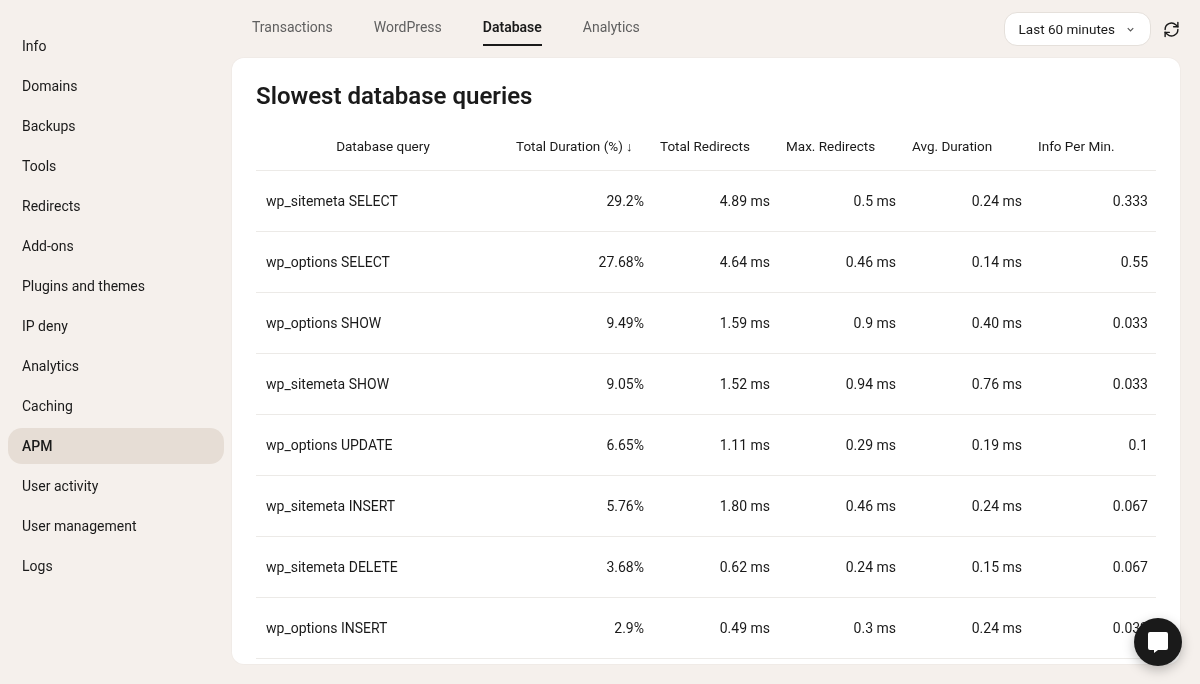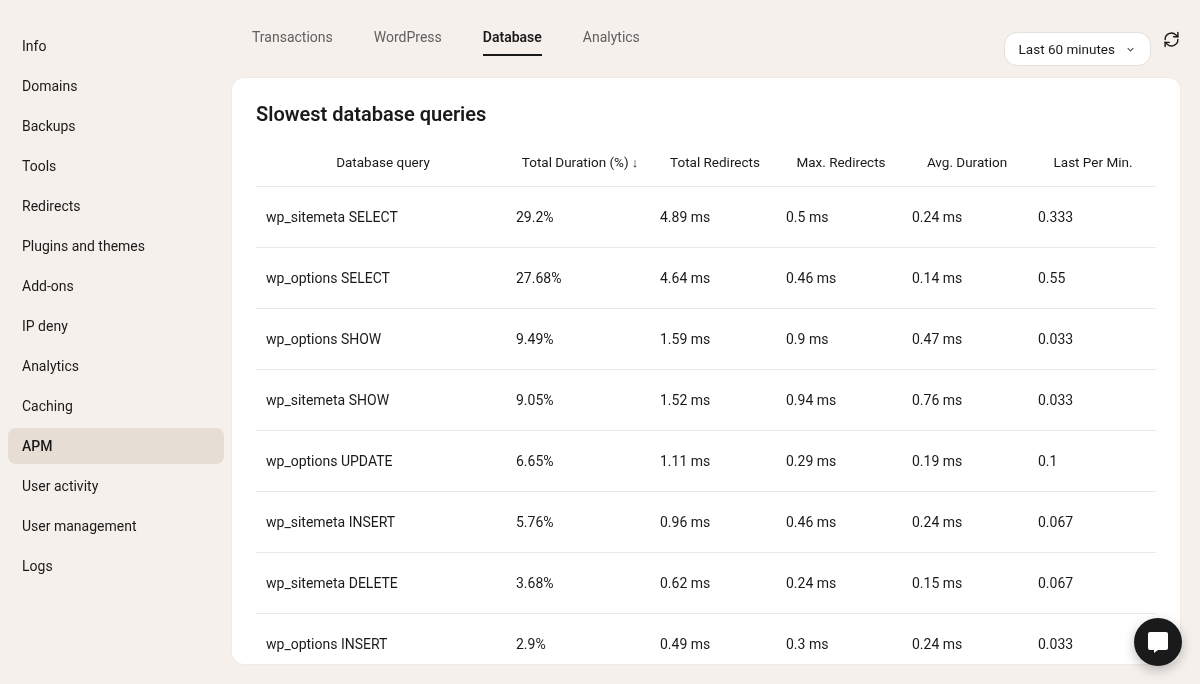--- a/index.html
+++ b/index.html
@@ -31,20 +31,21 @@
       padding: 10px 14px;
       border-radius: 8px;
       cursor: pointer;
       font-size: 14px;
       color: #1a1a1a;
       margin-bottom: 4px;
     }
     .sidebar-item.active {
       background: #e6ddd5;
       font-weight: 500;
+      border-radius: 14px;
     }
     .main {
       flex: 1;
       display: flex;
       flex-direction: column;
       padding-top: 4px;
     }
     .topbar {
       display: flex;
       align-items: center;
@@ -84,75 +85,74 @@
     .time-range {
       background: #fff;
       border: 1px solid #e5e0db;
       border-radius: 13px;
       padding: 8px 14px;
       font-size: 13.5px;
       display: flex;
       align-items: center;
       gap: 10px;
       cursor: pointer;
-      margin-top: 20px;
     }
     .chevron-down-icon svg { display: block; }
     .refresh-icon {
       cursor: pointer;
       color: #1a1a1a;
     }
     .refresh-icon svg { display: block; }
     .card {
       background: #fff;
       border-radius: 12px;
       margin: 0 20px 20px 0;
       padding: 24px 0 0 0;
       box-shadow: 0 0 0 1px rgba(0,0,0,0.02);
       flex: 1;
       overflow: hidden;
       display: flex;
       flex-direction: column;
     }
     .card-title {
-      font-size: 20px;
+      font-size: 24px;
       font-weight: 600;
       padding: 0 24px 18px 24px;
     }
     .table-wrapper {
       flex: 1;
       overflow-y: auto;
       padding: 0 24px;
     }
     table {
       width: 100%;
       border-collapse: collapse;
     }
     thead th {
       font-size: 13.5px;
       font-weight: 400;
       color: #1a1a1a;
-      text-align: center;
+      text-align: left;
       padding: 10px 8px 16px 8px;
       border-bottom: 1px solid #eceae7;
       white-space: nowrap;
     }
     thead th:first-child {
       text-align: center;
       padding-left: 10px;
     }
     thead th .sort-arrow {
       margin-left: 3px;
       font-size: 13px;
     }
     tbody td {
       font-size: 14px;
       padding: 22px 8px;
       border-bottom: 1px solid #eceae7;
-      text-align: left;
+      text-align: right;
       white-space: nowrap;
     }
     tbody td:first-child {
       text-align: left;
       padding-left: 10px;
     }
     
     .col-query { width: 28%; }
     .col-pct { width: 16%; }
     .col-total { width: 14%; }
@@ -178,22 +178,22 @@
 </head>
 <body>
 
 <div class="layout">
   <nav class="sidebar">
     <div class="sidebar-item"><span>Info</span></div>
     <div class="sidebar-item"><span>Domains</span></div>
     <div class="sidebar-item"><span>Backups</span></div>
     <div class="sidebar-item"><span>Tools</span></div>
     <div class="sidebar-item"><span>Redirects</span></div>
+    <div class="sidebar-item"><span>Add-ons</span></div>
     <div class="sidebar-item"><span>Plugins and themes</span></div>
-    <div class="sidebar-item"><span>Add-ons</span></div>
     <div class="sidebar-item"><span>IP deny</span></div>
     <div class="sidebar-item"><span>Analytics</span></div>
     <div class="sidebar-item"><span>Caching</span></div>
     <div class="sidebar-item active"><span>APM</span></div>
     <div class="sidebar-item"><span>User activity</span></div>
     <div class="sidebar-item"><span>User management</span></div>
     <div class="sidebar-item"><span>Logs</span></div>
   </nav>
 
   <div class="main">
@@ -228,21 +228,21 @@
       <h2 class="card-title">Slowest database queries</h2>
       <div class="table-wrapper">
         <table>
           <thead>
             <tr>
               <th class="col-query"><span>Database query</span></th>
               <th class="col-pct"><span>Total Duration (%)</span><span class="sort-arrow">↓</span></th>
               <th class="col-total"><span>Total Redirects</span></th>
               <th class="col-max"><span>Max. Redirects</span></th>
               <th class="col-avg"><span>Avg. Duration</span></th>
-              <th class="col-rate"><span>Last Per Min.</span></th>
+              <th class="col-rate"><span>Info Per Min.</span></th>
             </tr>
           </thead>
           <tbody id="rows-body">
               <tr>
                 <td>wp_sitemeta SELECT</td>
                 <td>29.2%</td>
                 <td>4.89 ms</td>
                 <td>0.5 ms</td>
                 <td>0.24 ms</td>
                 <td>0.333</td>
@@ -253,21 +253,21 @@
                 <td>4.64 ms</td>
                 <td>0.46 ms</td>
                 <td>0.14 ms</td>
                 <td>0.55</td>
               </tr>
               <tr>
                 <td>wp_options SHOW</td>
                 <td>9.49%</td>
                 <td>1.59 ms</td>
                 <td>0.9 ms</td>
-                <td>0.47 ms</td>
+                <td>0.40 ms</td>
                 <td>0.033</td>
               </tr>
               <tr>
                 <td>wp_sitemeta SHOW</td>
                 <td>9.05%</td>
                 <td>1.52 ms</td>
                 <td>0.94 ms</td>
                 <td>0.76 ms</td>
                 <td>0.033</td>
               </tr>
@@ -275,21 +275,21 @@
                 <td>wp_options UPDATE</td>
                 <td>6.65%</td>
                 <td>1.11 ms</td>
                 <td>0.29 ms</td>
                 <td>0.19 ms</td>
                 <td>0.1</td>
               </tr>
               <tr>
                 <td>wp_sitemeta INSERT</td>
                 <td>5.76%</td>
-                <td>0.96 ms</td>
+                <td>1.80 ms</td>
                 <td>0.46 ms</td>
                 <td>0.24 ms</td>
                 <td>0.067</td>
               </tr>
               <tr>
                 <td>wp_sitemeta DELETE</td>
                 <td>3.68%</td>
                 <td>0.62 ms</td>
                 <td>0.24 ms</td>
                 <td>0.15 ms</td>

